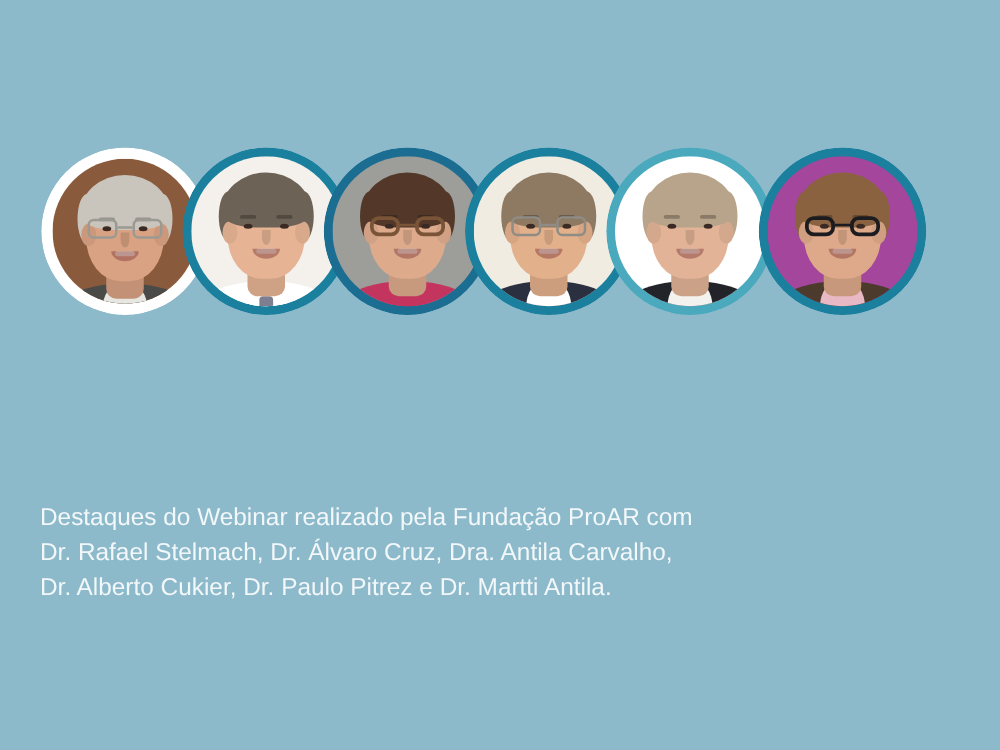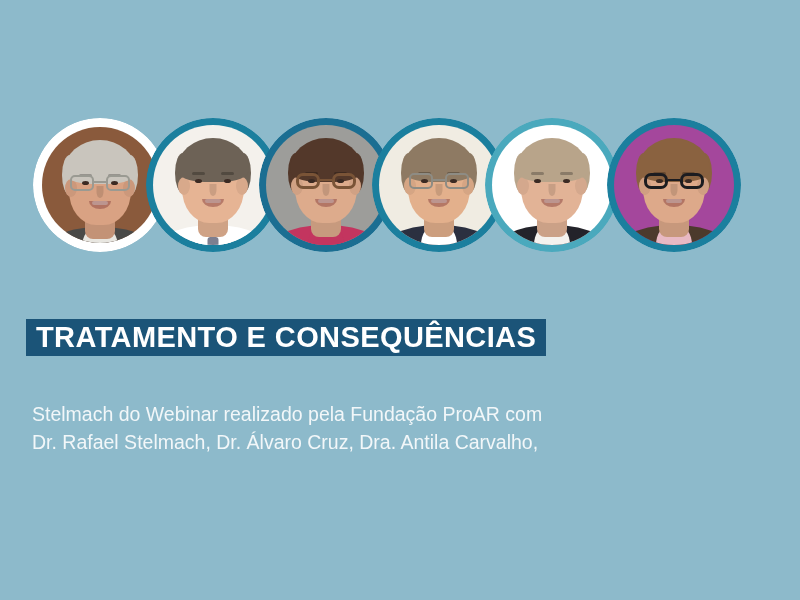--- a/index.html
+++ b/index.html
@@ -389,21 +389,21 @@
             <div class="lens l" style="border-color: rgb(28, 28, 32);"></div>
             <div class="lens r" style="border-color: rgb(28, 28, 32);"></div>
             <div class="bridge" style="background: rgb(28, 28, 32);"></div>
           </div>
         </div>
       </div>
     </div>
 
   <div class="title-block">
     <br>
-    <div class="title-line l2">TRATAMENTO E CONSEQUÊNCIAS</div>
   </div>
 
   <div class="subtitle">
-    <div>Stelmach do Webinar realizado pela Fundação ProAR com</div>
+    <div>Destaques do Webinar realizado pela Fundação ProAR com</div>
     <div>Dr. Rafael Stelmach, Dr. Álvaro Cruz, Dra. Antila Carvalho,</div>
+    <div>Dr. Alberto Cukier, Dr. Paulo Pitrez e Dr. Martti Antila.</div>
   </div>
 
 </div>
 
 </body></html>

